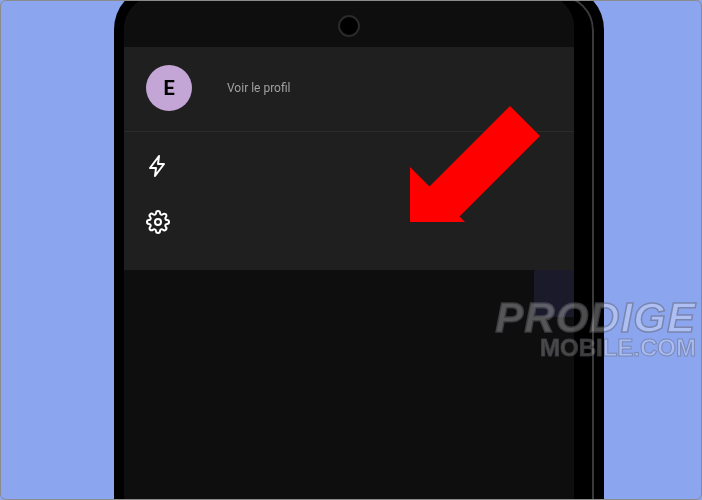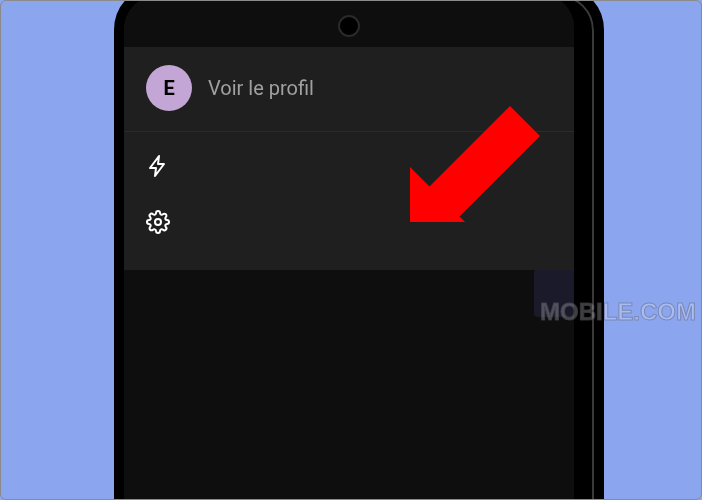--- a/index.html
+++ b/index.html
@@ -86,21 +86,22 @@
     background: #c4a6d6;
     color: #000;
     display: flex;
     align-items: center;
     justify-content: center;
     font-size: 20px;
     font-weight: 700;
   }
   .view-profile {
     color: #a0a0a0;
-    font-size: 20px;
+    font-size: 12px;
+    margin-left: 19px;
   }
   .divider {
     height: 1px;
     background: #2b2b2b;
     margin: 0 0 6px 0;
   }
   .menu-item {
     display: flex;
     align-items: center;
     gap: 18px;
@@ -283,14 +284,15 @@
 </div>
 
 <svg class="arrow" width="170" height="170" viewBox="0 0 170 170">
   <g fill="#ff0000">
     <polygon points="20,150 20,95 75,150"></polygon>
     <polygon points="38,116 120,34 150,64 68,146"></polygon>
   </g>
 </svg>
 
 <div class="watermark">
+  <div class="wm-top">PRODIGE</div>
   <div class="wm-bottom">MOBILE.COM</div>
 </div>
 
 </body></html>

